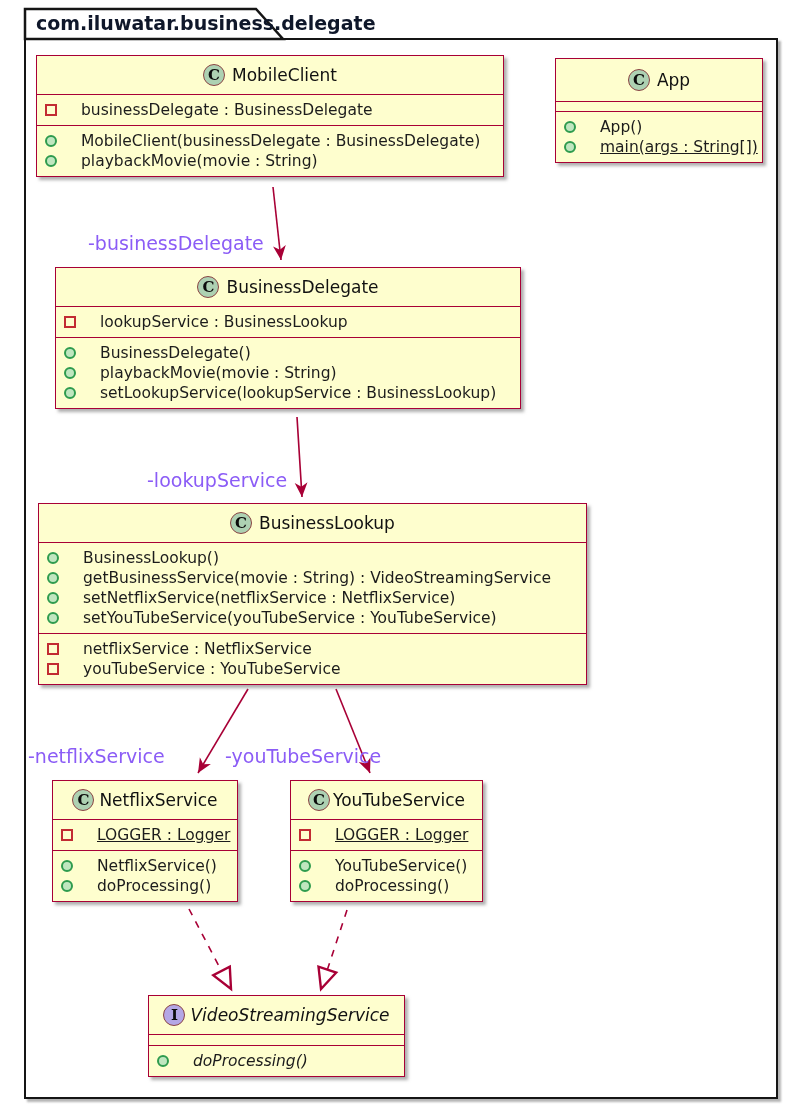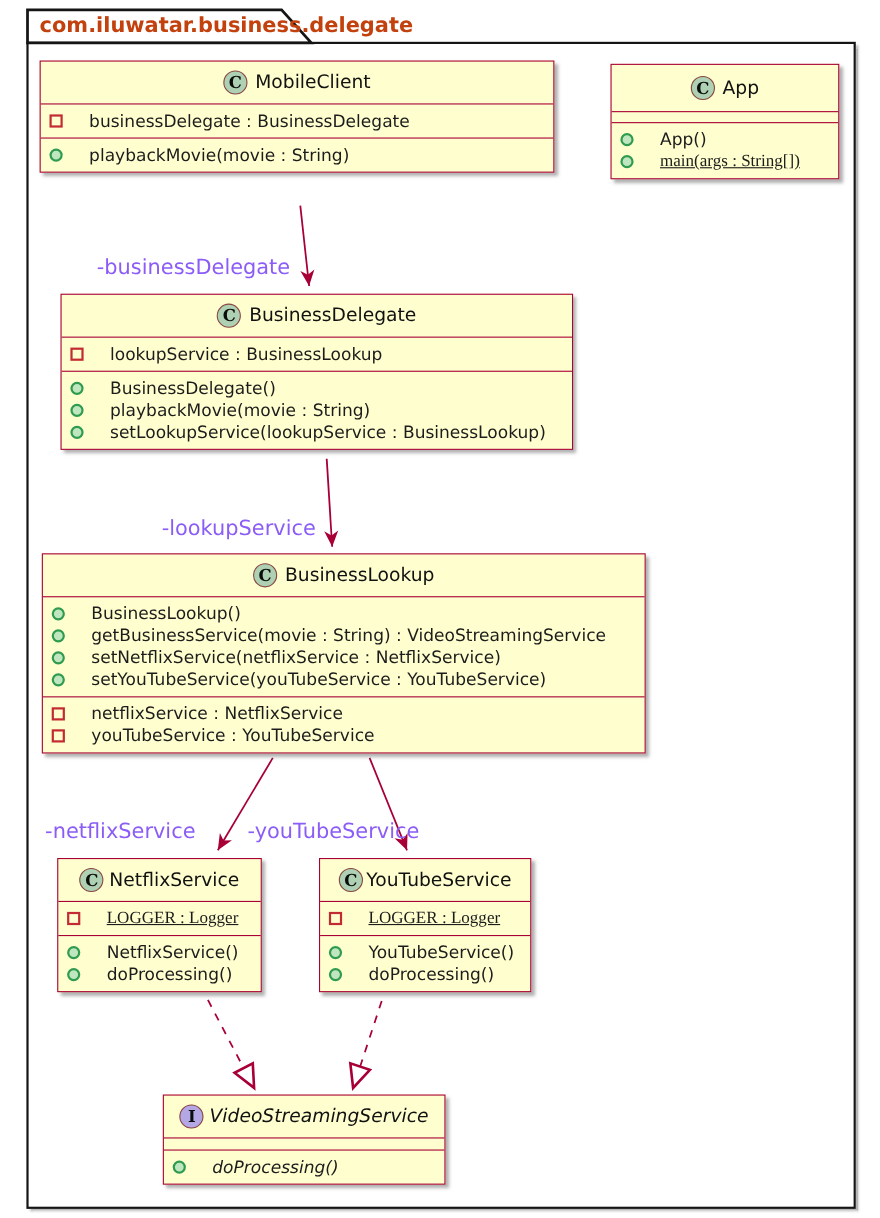--- a/index.html
+++ b/index.html
@@ -9,21 +9,21 @@
     overflow:hidden;
   }
   
   .frame{
     position:absolute;left:24px;top:38px;width:750px;height:1057px;
     border:2px solid #151515;background:transparent;
     box-shadow:3px 3px 2px rgba(90,90,90,0.45);
   }
   .pkg-title{
     position:absolute;left:36px;top:12px;
-    font-size:19px;font-weight:bold;color:#c2410c;white-space:nowrap;
+    font-size:19px;font-weight:bold;color:#0f172a;white-space:nowrap;
   }
   
   svg.overlay{position:absolute;left:0;top:0;pointer-events:none;}
   
   .ubox{
     position:absolute;background:#FEFECE;border:1.5px solid #A80036;
     box-shadow:3px 3px 3px rgba(110,110,110,0.55);
     box-sizing:border-box;
   }
   .uhead{
@@ -47,21 +47,21 @@
     font-size:15.5px;line-height:20px;color:#1c1c1c;white-space:nowrap;
   }
   .fsq{
     width:8px;height:8px;border:2px solid #C22B33;background:#FEFECE;
     flex:0 0 auto;box-sizing:content-box;
   }
   .mcir{
     width:8px;height:8px;border-radius:50%;
     border:2px solid #2E9B4E;background:#BFE6BF;flex:0 0 auto;
   }
-  .u{text-decoration:underline;font-family:Liberation Serif, serif;}
+  .u{text-decoration:underline;}
   .it{font-style:italic;}
   
   .elabel{position:absolute;font-size:19px;color:#8b5cf6;white-space:nowrap;}
 </style>
 </head>
 <body>
 
 <svg class="overlay" width="800" height="1107" viewBox="0 0 800 1107">
   <defs>
     <marker id="arr" viewBox="0 0 10 10" refX="9" refY="5" markerWidth="10" markerHeight="10" orient="auto">
@@ -93,20 +93,24 @@
   </div>
   <div class="usec">
     <div class="mrow">
       <span class="fsq"></span>
       <span>businessDelegate : BusinessDelegate</span>
     </div>
   </div>
   <div class="usec">
     <div class="mrow">
       <span class="mcir"></span>
+      <span>MobileClient(businessDelegate : BusinessDelegate)</span>
+    </div>
+    <div class="mrow">
+      <span class="mcir"></span>
       <span>playbackMovie(movie : String)</span>
     </div>
   </div>
 </div>
 
 <div class="ubox" style="left:555px;top:58px;width:208px">
   <div class="uhead" style="padding:10px 6px">
     <span class="circ cc">C</span>
     <span class="uname">App</span>
   </div>
@@ -240,14 +244,14 @@
   <div class="usec">
     <div class="mrow">
       <span class="mcir"></span>
       <span class="it">doProcessing()</span>
     </div>
   </div>
 </div>
 
 <div class="elabel" style="left:88px;top:232px">-businessDelegate</div>
 <div class="elabel" style="left:147px;top:469px">-lookupService</div>
-<div class="elabel" style="left:41px;top:745px">-netflixService</div>
+<div class="elabel" style="left:28px;top:745px">-netflixService</div>
 <div class="elabel" style="left:225px;top:745px">-youTubeService</div>
 
 </body></html>

